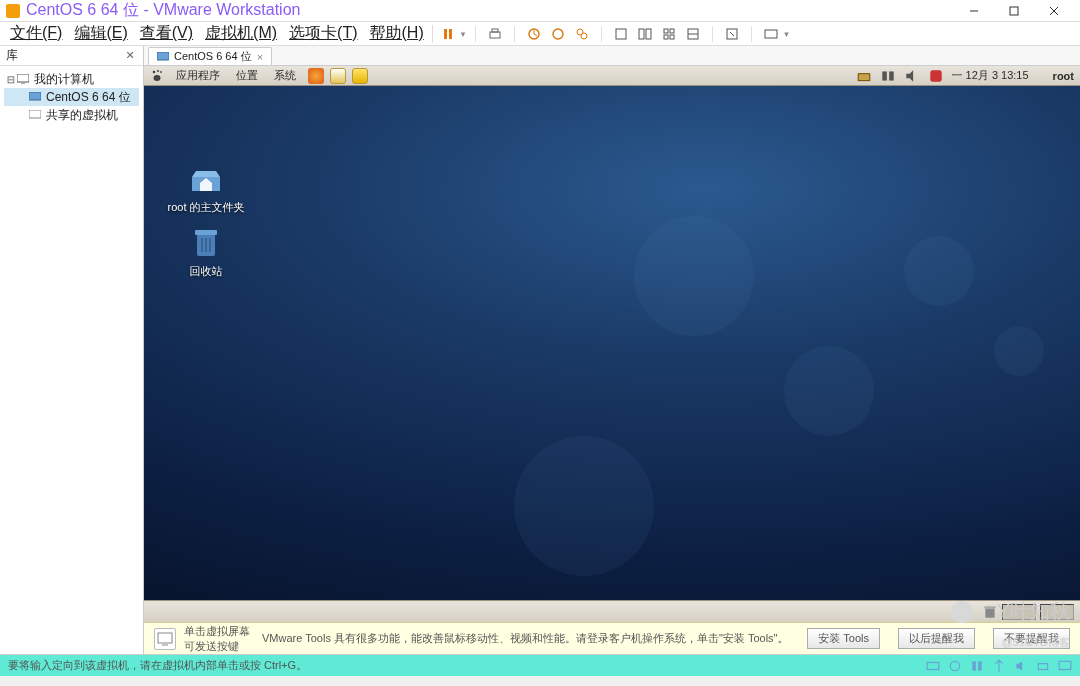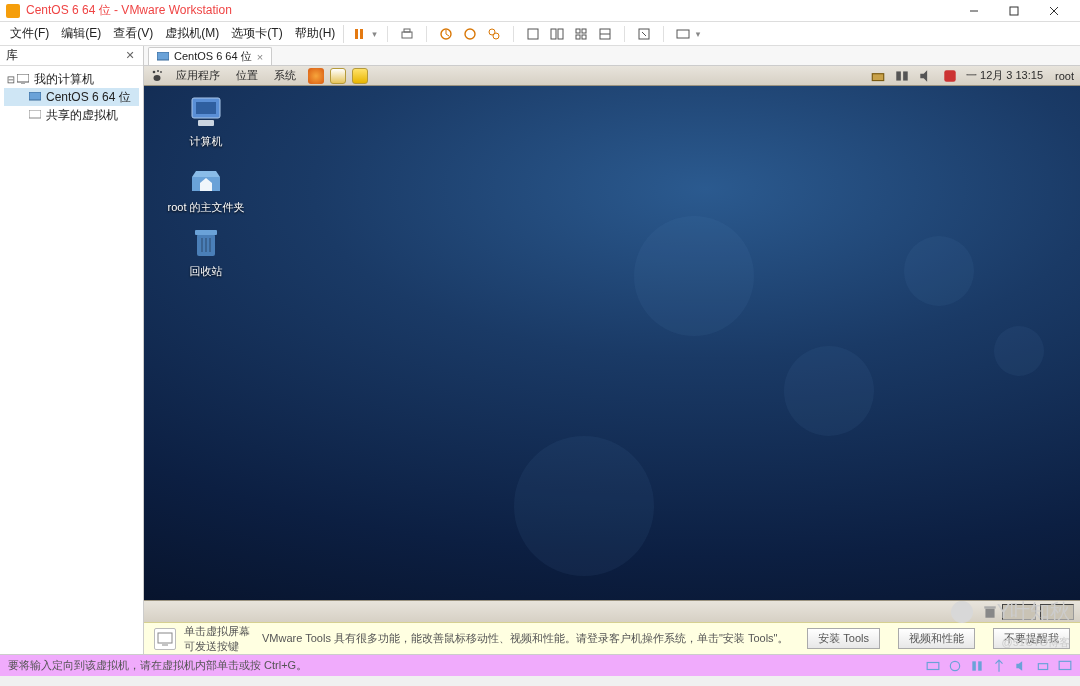--- a/index.html
+++ b/index.html
@@ -1,27 +1,27 @@
 <!DOCTYPE html>
 <html><head>
 <meta charset="utf-8">
 <style>
   * { box-sizing: border-box; margin: 0; padding: 0; font-family: "Microsoft YaHei", Tahoma, sans-serif; }
   body { width: 1080px; height: 686px; background: #f0f0f0; overflow: hidden; font-size: 12px; color: #222; position: relative; }
 
   
   .titlebar { height: 22px; background: #fff; display: flex; align-items: center; padding: 0 6px; border-bottom: 1px solid #ddd; }
   .titlebar .tb-icon { width: 14px; height: 14px; background: #f59e0b; margin-right: 6px; border-radius: 2px; }
-  .titlebar .tb-title { flex: 1; font-size: 12px; color: #ef4444; }
+  .titlebar .tb-title { flex: 1; font-size: 16px; color: #8b5cf6; }
   .win-controls { display: flex; gap: 0; }
   .win-btn { width: 40px; height: 22px; display: flex; align-items: center; justify-content: center; color: #555; }
 
   
   .menubar { height: 24px; background: #fff; display: flex; align-items: center; padding: 0 4px; border-bottom: 1px solid #ddd; }
-  .menubar .menu-item { padding: 0 6px; height: 100%; display: flex; align-items: center; font-size: 12px; }
+  .menubar .menu-item { padding: 0 6px; height: 100%; display: flex; align-items: center; font-size: 16px; text-decoration: underline; }
   .menubar .sep { width: 1px; height: 18px; background: #ddd; margin: 0 6px 0 2px; }
   .tb-btns { display: flex; align-items: center; gap: 6px; }
   .tb-btns .ico { width: 18px; height: 18px; display: flex; align-items: center; justify-content: center; border-radius: 2px; }
   .tb-btns .ico svg { width: 14px; height: 14px; }
   .tb-btns .sep2 { width: 1px; height: 16px; background: #e0e0e0; margin: 0 4px; }
   .pause svg rect { fill: #e47911; }
   .small-dd { font-size: 9px; color: #888; margin-left: -2px; }
 
   
   .main { display: flex; height: 608px; }
@@ -51,39 +51,39 @@
   
   .guest { flex: 1; display: flex; flex-direction: column; background: #7dd3fc; position: relative; }
   .gnome-top { height: 20px; background: linear-gradient(#e8e4dc,#d6d0c4); border-bottom:1px solid #9b9380; display: flex; align-items: center; padding: 0 6px; font-size: 11px; color:#2b2b2b; }
   .gnome-top .foot { width:14px;height:14px;margin-right:4px;}
   .gnl { padding: 0 8px; }
   .gnome-apps { display:flex; gap:6px; margin-left:4px;}
   .gapp { width:16px;height:16px; border-radius:3px;}
   .gfill { flex:1; }
   .gright { display:flex; align-items:center; gap:8px; }
   .gic { width:16px;height:16px;display:flex;align-items:center;justify-content:center;color:#555;}
-  .guser { font-weight:normal; margin-left:4px;text-align:center;}
+  .guser { font-weight:bold; margin-left:16px;text-align:center;}
 
   .gnome-desktop { flex:1; background: radial-gradient(ellipse 140% 110% at 60% 20%, #2b5a8f 0%, #1a3a66 30%, #0c1f42 65%, #040b1c 100%); position:relative; padding-top:18px;}
   .desk-ico { position:absolute; width:84px; text-align:center; color:#fff; font-size:11px; text-shadow:0 1px 2px #000;}
   .desk-ico .dimg { width:36px; height:34px; margin:0 auto 4px; display:flex;align-items:center;justify-content:center;}
   .bokeh { position:absolute; border-radius:50%; background:rgba(100,150,210,0.08); }
 
   .gnome-bottom { height: 22px; background: linear-gradient(#e8e4dc,#d6d0c4); border-top:1px solid #9b9380; display:flex; align-items:center; padding:0 6px; gap:4px;}
   .task-sq { width:34px;height:16px;border:1px inset #999;background:#c9c3b5;}
 
   
   .hintbar { height: 32px; background: #ffffe1; border-top: 1px solid #d6d090; display: flex; align-items: center; padding: 0 10px; font-size: 11px; color:#555;justify-content:center; }
   .hint-ico { width:22px;height:22px;border:1px solid #bbb;margin-right:8px;border-radius:2px;background:#fff;display:flex;align-items:center;justify-content:center;}
   .hint-text { flex:1; line-height:1.3;}
   .hint-btns { display:flex; gap:18px;}
   .hint-btn { padding: 2px 10px; border:1px solid #aaa; background:linear-gradient(#fff,#e7e7e7); font-size:11px;}
 
   
-  .statusbar { height: 22px; background: #f0abfc; border-top:1px solid #ccc; display:flex;align-items:center; padding:0 8px; font-size:11px;color:#555;}
+  .statusbar { height: 22px; background: #5eead4; border-top:1px solid #ccc; display:flex;align-items:center; padding:0 8px; font-size:11px;color:#555;}
   .statusbar .sfill{flex:1;}
   .dev-icons { display:flex; gap:8px;}
   .dev{ width:14px;height:14px;color:#6aa2d8;display:flex;align-items:center;justify-content:center;}
 
   
   .watermark { position:absolute; right:10px; bottom:36px; text-align:right; color:#bbb; font-size:20px; pointer-events:none; }
   .watermark .line1{display:flex;align-items:center;justify-content:flex-end;gap:24px;font-weight:300;color:#ccc;}
   .watermark .wcirc{width:22px;height:22px;border-radius:50%;background:#d8d8d8;}
   .watermark .line2{font-size:11px;color:#ccc;margin-top:10px;}
 </style>
@@ -296,30 +296,20 @@
       </div>
 
       <div class="gnome-desktop">
 
         <div class="bokeh" style="width:120px;height:120px;left:490px;top:130px"></div>
         <div class="bokeh" style="width:90px;height:90px;left:640px;top:260px"></div>
         <div class="bokeh" style="width:140px;height:140px;left:370px;top:350px"></div>
         <div class="bokeh" style="width:70px;height:70px;left:760px;top:150px"></div>
         <div class="bokeh" style="width:50px;height:50px;left:850px;top:240px"></div>
 
-        <div class="desk-ico" style="left:20px;top:10px">
-          <div class="dimg">
-              <svg width="36" height="34">
-                <rect x="4" y="2" width="28" height="20" fill="#5a8fd6" stroke="#aac7ea" rx="2"></rect>
-                <rect x="8" y="6" width="20" height="12" fill="#2f5fa0"></rect>
-                <rect x="10" y="24" width="16" height="6" fill="#cbd5e1" rx="1"></rect>
-              </svg>
-            </div>
-          <div>计算机</div>
-        </div>
         <div class="desk-ico" style="left:20px;top:76px">
           <div class="dimg">
               <svg width="36" height="32">
                 <path d="M4 14h28v14H4z" fill="#6aa2d8"></path>
                 <path d="M4 14h28l-4-6H8z" fill="#8abce8"></path>
                 <path d="M12 28V20l6-5 6 5v8z" fill="#fff" opacity="0.9"></path>
               </svg>
             </div>
           <div>root 的主文件夹</div>
         </div>
@@ -357,21 +347,21 @@
             <line x1="5" y1="13" x2="11" y2="13" stroke="#888"></line>
           </svg>
       </div>
       <div style="margin-right:12px;">
         <div class="line1">单击虚拟屏幕</div>
         <div class="line1">可发送按键</div>
       </div>
       <div class="hint-text">VMware Tools 具有很多功能，能改善鼠标移动性、视频和性能。请登录客户机操作系统，单击"安装 Tools"。</div>
       <div class="hint-btns">
         <div class="hint-btn">安装 Tools</div>
-        <div class="hint-btn">视频和性能</div>
+        <div class="hint-btn">以后提醒我</div>
         <div class="hint-btn">不要提醒我</div>
       </div>
     </div>
   </div>
 </div>
 
 <div class="statusbar">
   <span>要将输入定向到该虚拟机，请在虚拟机内部单击或按 Ctrl+G。</span>
   <div class="sfill"></div>
   <div class="dev-icons">

